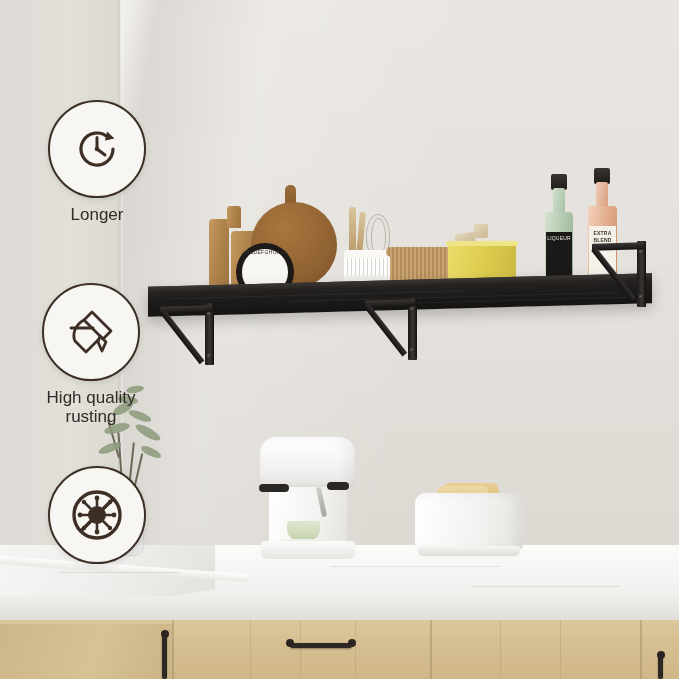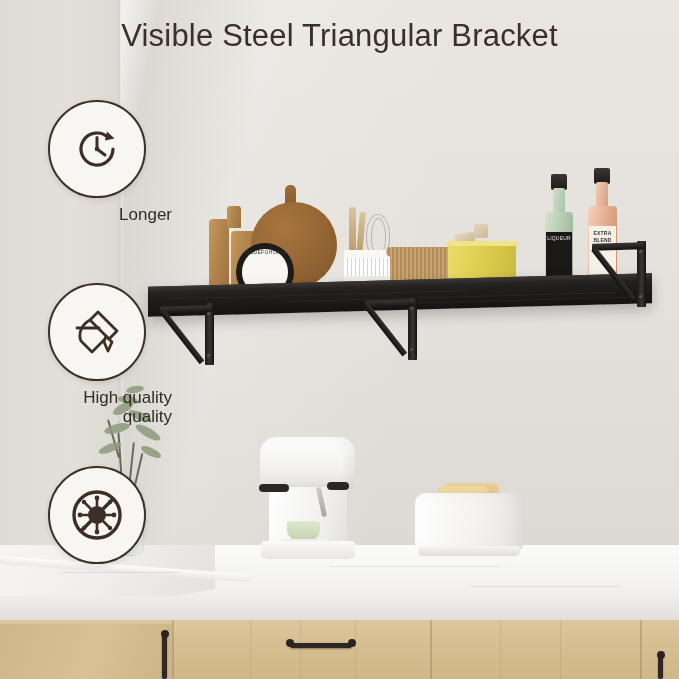--- a/index.html
+++ b/index.html
@@ -124,21 +124,21 @@
   
   .title{position:absolute;left:0;top:18px;width:679px;text-align:center;
     font-size:31px;color:#3a2f2a;letter-spacing:.2px;}
 
   
   .badge{position:absolute;width:150px;text-align:center;}
   .badge-circle{width:94px;height:94px;border-radius:50%;margin:0 auto;
     background:#f8f6f2;border:2.5px solid #3d2f26;
     display:flex;align-items:center;justify-content:center;
     box-shadow:0 2px 6px rgba(0,0,0,.10);}
-  .badge-label{margin-top:7px;font-size:17px;color:#302b27;line-height:1.12;text-align:right;}
+  .badge-label{margin-top:7px;font-size:17px;color:#302b27;line-height:1.12;}
 </style>
 </head>
 <body>
 
 <div id="scene">
 
   <div class="wall"></div>
   <div class="wall-left"></div>
   <div class="wall-corner"></div>
 
@@ -269,48 +269,47 @@
     <div class="esp-base"></div>
   </div>
 
   <div class="toaster">
     <div class="bread" style="left:28px;top:0;width:56px;height:26px;"></div>
     <div class="bread" style="left:22px;top:3px;width:52px;height:24px;background:linear-gradient(180deg,#eed9a4,#ddbf7e);"></div>
     <div class="toast-body"></div>
     <div class="toast-base"></div>
   </div>
 
-  <div class="title">Visible Steel Triangular Bracket</div>
 
   <div class="badge" style="left:22px;top:100px;">
     <div class="badge-circle">
       <svg width="56" height="56" viewBox="0 0 56 56">
         <path d="M44 28a16 16 0 1 1-4.7-11.3" fill="none" stroke="#3d2f26" stroke-width="3.2" stroke-linecap="round"></path>
         <path d="M38 10.5 L45.5 17.5 L36 19.5 Z" fill="#3d2f26"></path>
         <path d="M28 16.5 V28 L36 34" fill="none" stroke="#3d2f26" stroke-width="3" stroke-linecap="round" stroke-linejoin="round"></path>
         <circle cx="28" cy="28" r="2.3" fill="#3d2f26"></circle>
       </svg>
     </div>
     <div class="badge-label">
         <div>Longer</div>
       </div>
   </div>
 
-  <div class="badge" style="left:22px;top:283px;">
+  <div class="badge" style="left:16px;top:283px;">
     <div class="badge-circle">
       <svg width="58" height="58" viewBox="0 0 58 58">
         <path d="M30 9 L49 28 L41 36 L22 17 Z" fill="none" stroke="#3d2f26" stroke-width="2.8" stroke-linejoin="round"></path>
         <path d="M38 33 L44 39 L40 48 L36 39 Z" fill="none" stroke="#3d2f26" stroke-width="2.8" stroke-linejoin="round"></path>
         <path d="M22 17 C13 22 10 31 13 38 L24 49 L37 36" fill="none" stroke="#3d2f26" stroke-width="2.8" stroke-linejoin="round"></path>
         <line x1="9" y1="25" x2="31" y2="25" stroke="#3d2f26" stroke-width="2.8" stroke-linecap="round"></line>
       </svg>
     </div>
     <div class="badge-label">
         <div>High quality</div>
-        <div>quality</div>
+        <div>rusting</div>
       </div>
   </div>
 
   <div class="badge" style="left:22px;top:466px;">
     <div class="badge-circle">
       <svg width="62" height="62" viewBox="0 0 62 62">
         <g fill="#3d2f26">
           <circle cx="31" cy="31" r="9"></circle>
           <g stroke="#3d2f26" stroke-width="2.6" stroke-linecap="round">
             <line x1="31" y1="22" x2="31" y2="15"></line>

